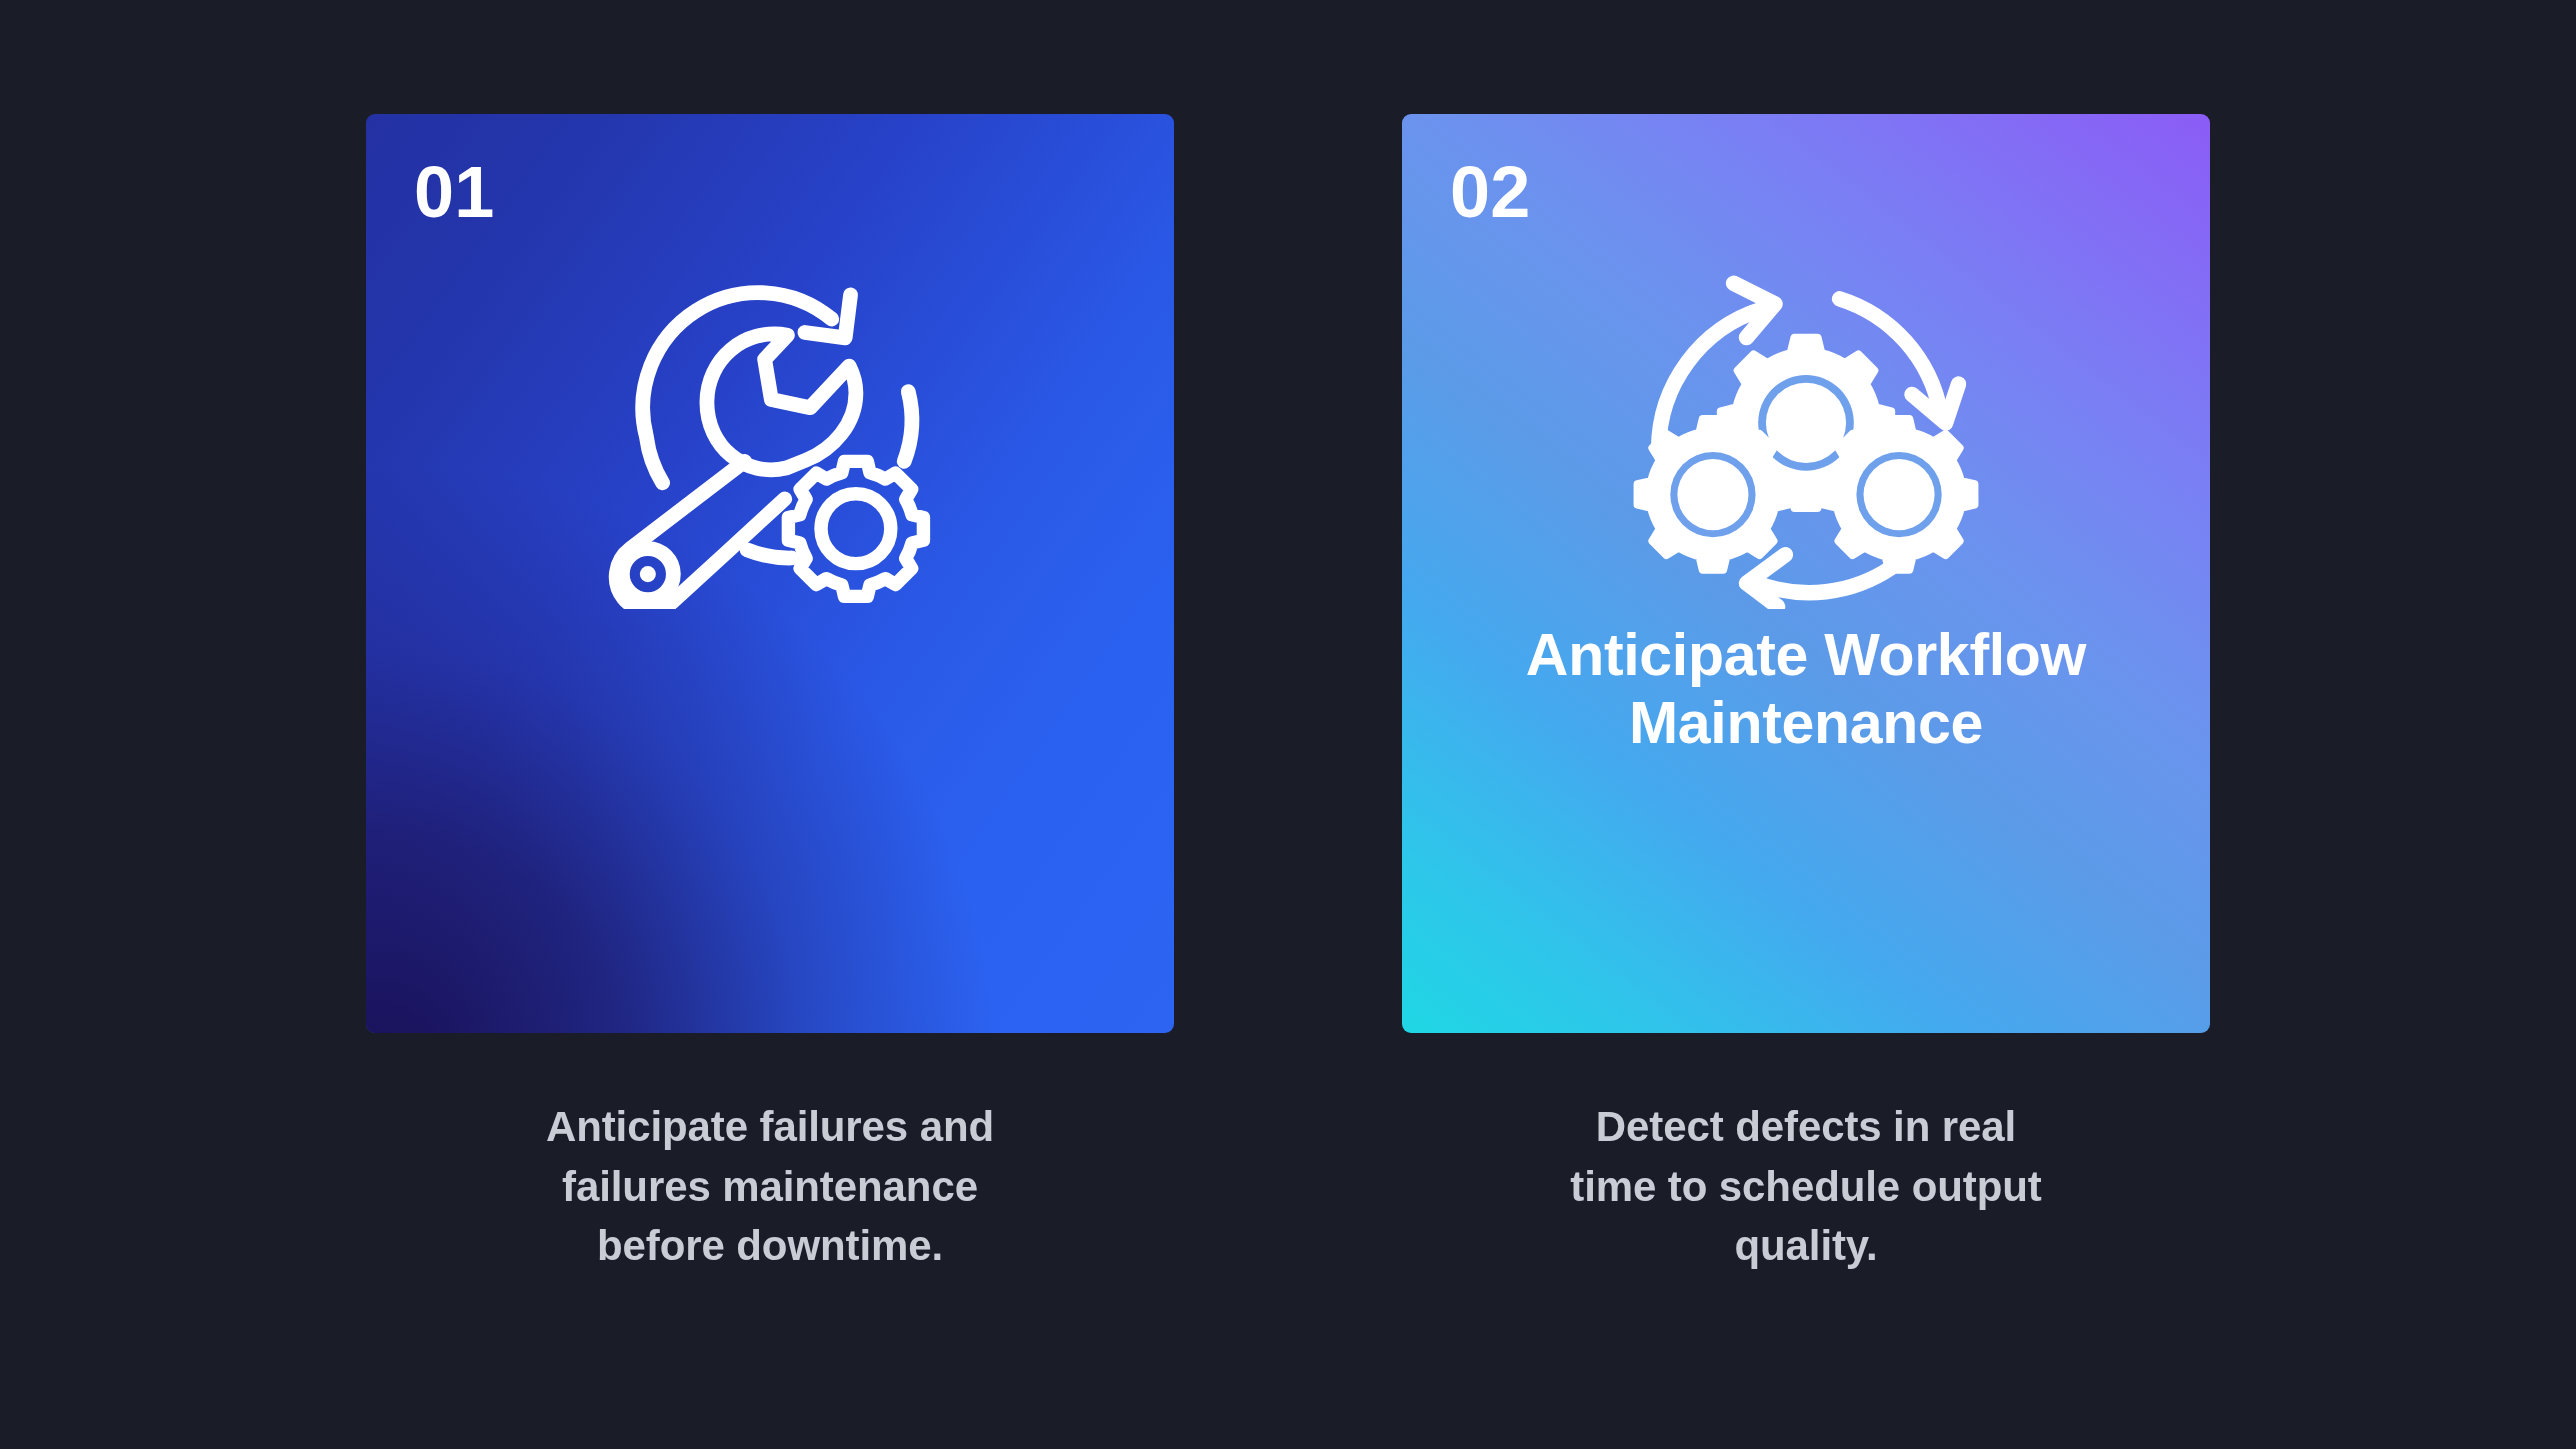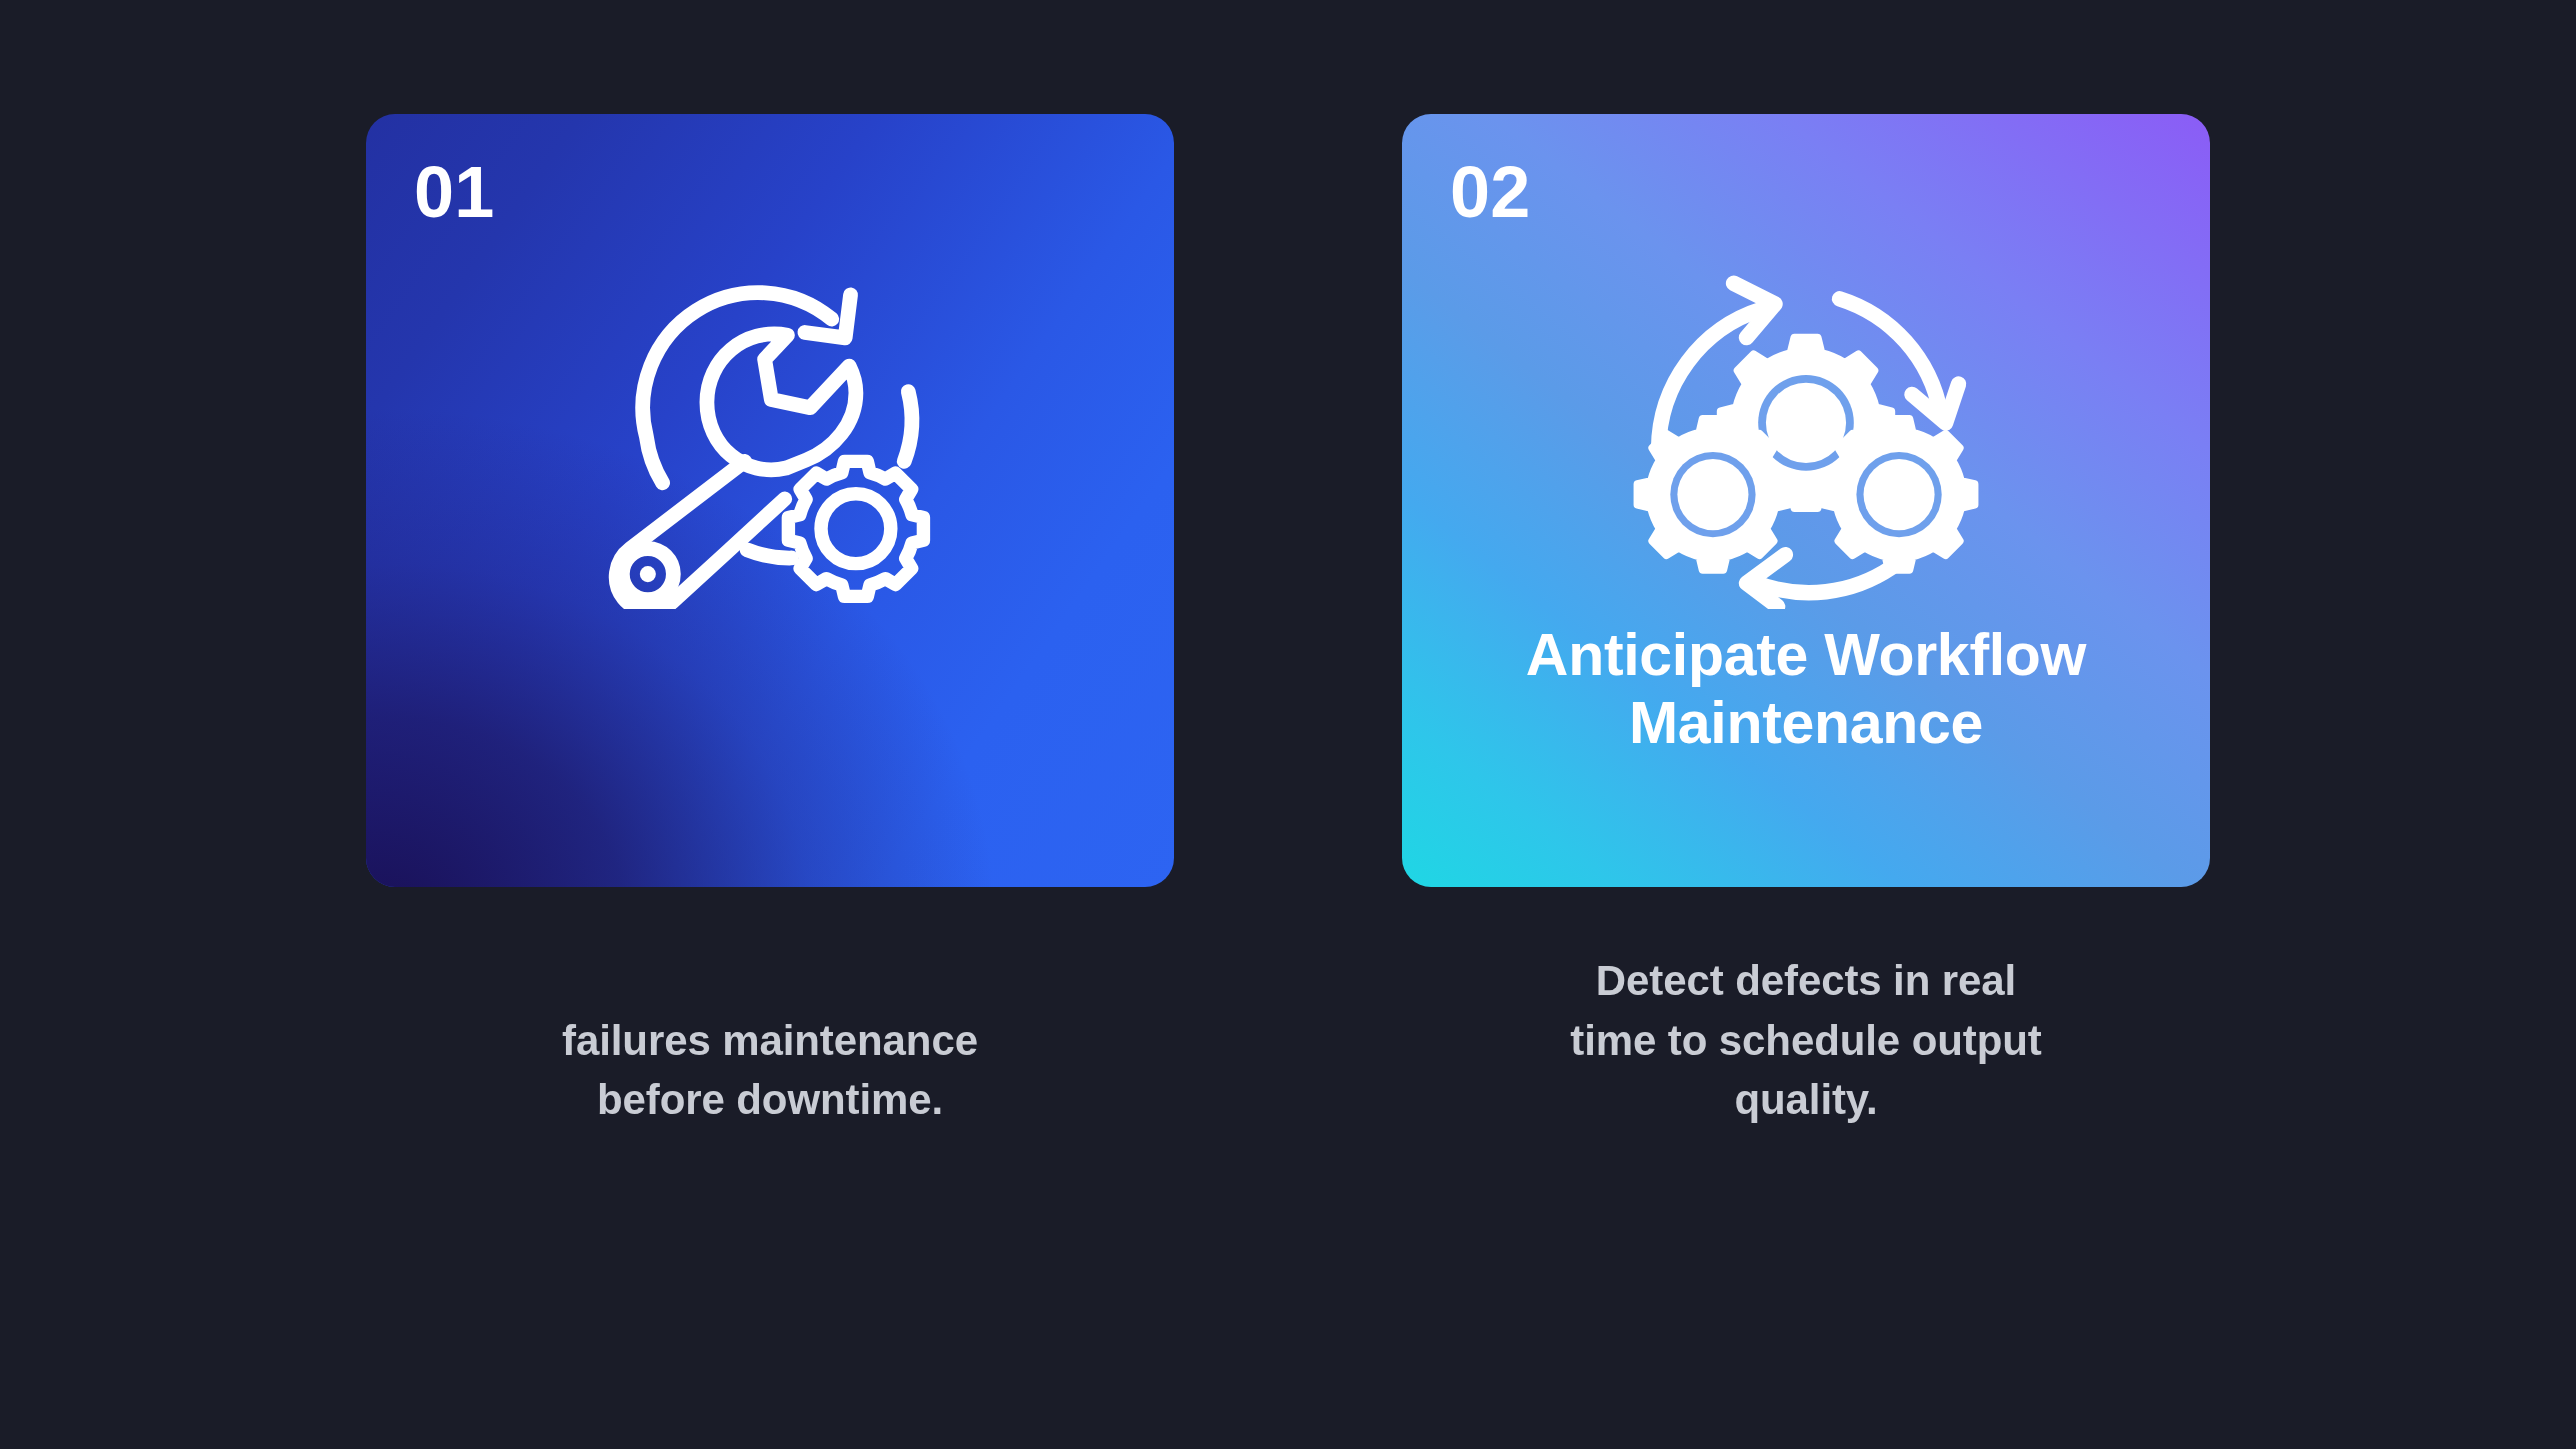--- a/index.html
+++ b/index.html
@@ -41,22 +41,22 @@
     width: 808px;
     display: flex;
     flex-direction: column;
     align-items: center;
   }
 
   
   .card {
     position: relative;
     width: 808px;
-    height: 773px;
-    border-radius: 29px;
+    height: 919px;
+    border-radius: 9px;
     overflow: hidden;
     display: block;
   }
 
   .card-1 {
     background:
       linear-gradient(125deg,
         #2331a3 0%,
         #2436ad 16%,
         #2742c9 38%,
@@ -216,21 +216,21 @@
                          Z" stroke-width="10"></path>
                 <circle cx="0" cy="4.2" r="26" stroke-width="10"></circle>
               </g>
             </svg>
           </div>
 
         </div>
       </div>
 
       <div class="caption">
-        <br>
+        <span>Anticipate failures and</span><br>
         <span>failures maintenance</span><br>
         <span>before downtime.</span>
       </div>
     </div>
 
     <div class="column">
 
       <div class="card card-2">
         <div class="card-number">02</div>
 

